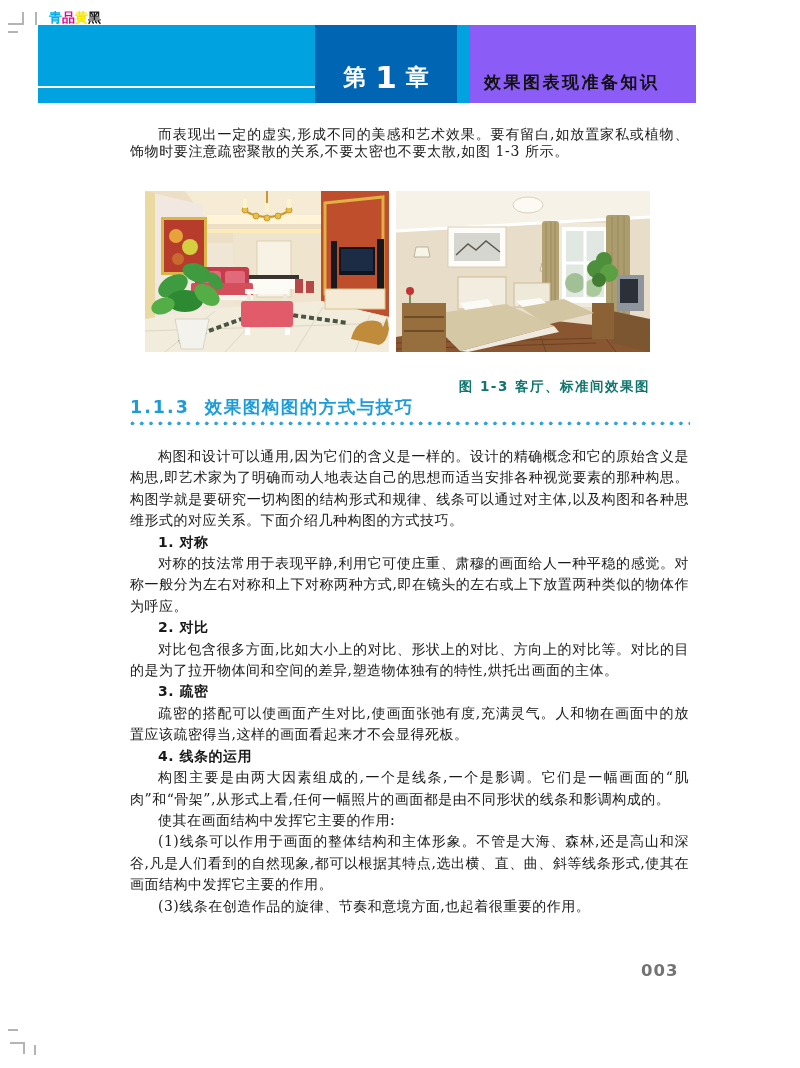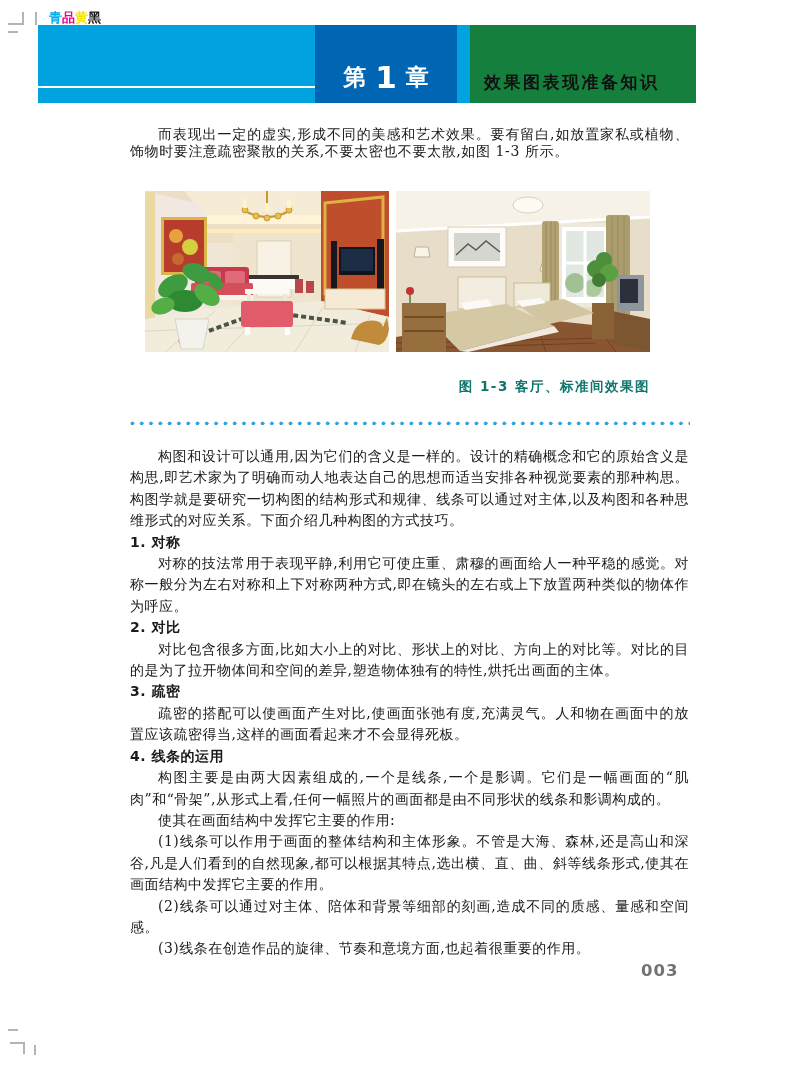--- a/index.html
+++ b/index.html
@@ -23,21 +23,21 @@
   .banner-line { position:absolute; left:0; top:61px; width:277px; height:2px; background:#ffffff; }
   .chapter-box {
     position:absolute; left:277px; top:0; width:142px; height:78px; background:#0066B3;
     color:#ffffff; display:flex; align-items:center; justify-content:center; padding-top:26px;
     font-family:"DejaVu Serif","Liberation Serif",serif; font-weight:bold;
   }
   .chapter-box .zh { font-size:23px; }
   .chapter-box .num { font-size:31px; margin:0 9px; font-family:"DejaVu Sans","Liberation Sans",sans-serif; }
   .banner-strip { position:absolute; left:419px; top:0; width:13px; height:78px; background:#00A3DF; }
   .chapter-title-box {
-    position:absolute; left:432px; top:0; width:285px; height:78px; background:#15803d;
+    position:absolute; left:432px; top:0; width:285px; height:78px; background:#8b5cf6;
     display:flex; align-items:flex-end; padding:0 0 9px 14px; color:#111111;
     font:bold 17px "DejaVu Sans","Liberation Sans",sans-serif; letter-spacing:2.5px;
   }
   
   .intro {
     position:absolute; left:130px; top:126px; width:559px;
     font-size:14px; line-height:17px; letter-spacing:0.6px; text-align:justify; text-indent:28px;
   }
   
   .figure-row { position:absolute; left:145px; top:191px; display:flex; gap:7px; }
@@ -58,21 +58,21 @@
     background-image:radial-gradient(circle at 2.4px 2.4px, #2AA3DC 1.7px, transparent 2.1px);
     background-size:9.3px 5px; background-repeat:repeat-x;
   }
   
   .body-col {
     position:absolute; left:130px; top:446px; width:559px;
     font-size:14px; line-height:21.4px; letter-spacing:0.5px; text-align:justify;
   }
   .body-col .para { text-indent:28px; }
   .body-col .subhead {
-    font-family:"DejaVu Sans","Liberation Sans",sans-serif; font-weight:bold;
+    margin-left:28px; font-family:"DejaVu Sans","Liberation Sans",sans-serif; font-weight:bold;
   }
   
   .page-num {
     position:absolute; left:641px; top:961px; color:#737373;
     font:bold 16.5px "DejaVu Sans","Liberation Sans",sans-serif; letter-spacing:1px;
   }
 </style>
 </head>
 <body>
 
@@ -230,33 +230,35 @@
       <polygon points="64,160 158,135 163,141 72,161" fill="#efeadd"></polygon>
       <polygon points="64,112 92,108 97,115 69,119" fill="#fbfaf6"></polygon>
       <rect x="6" y="112" width="44" height="49" fill="#976f3e"></rect>
       <path d="M8,126 L48,126 M8,140 L48,140" stroke="#6e4c24" stroke-width="2"></path>
       <line x1="14" y1="112" x2="14" y2="102" stroke="#4e7a34" stroke-width="1.5"></line>
       <circle cx="14" cy="100" r="4" fill="#c23434"></circle>
     </svg>
   </div>
   <div class="figure-caption">图 1-3  客厅、标准间效果图</div>
 
+  <div class="sec-head">
+    <span class="no">1.1.3</span><span class="tt">效果图构图的方式与技巧</span>
+  </div>
   <div class="dotted-rule"></div>
 
   <div class="body-col">
     <p class="para">构图和设计可以通用,因为它们的含义是一样的。设计的精确概念和它的原始含义是构思,即艺术家为了明确而动人地表达自己的思想而适当安排各种视觉要素的那种构思。构图学就是要研究一切构图的结构形式和规律、线条可以通过对主体,以及构图和各种思维形式的对应关系。下面介绍几种构图的方式技巧。</p>
     <p class="subhead">1. 对称</p>
     <p class="para">对称的技法常用于表现平静,利用它可使庄重、肃穆的画面给人一种平稳的感觉。对称一般分为左右对称和上下对称两种方式,即在镜头的左右或上下放置两种类似的物体作为呼应。</p>
     <p class="subhead">2. 对比</p>
     <p class="para">对比包含很多方面,比如大小上的对比、形状上的对比、方向上的对比等。对比的目的是为了拉开物体间和空间的差异,塑造物体独有的特性,烘托出画面的主体。</p>
     <p class="subhead">3. 疏密</p>
     <p class="para">疏密的搭配可以使画面产生对比,使画面张弛有度,充满灵气。人和物在画面中的放置应该疏密得当,这样的画面看起来才不会显得死板。</p>
     <p class="subhead">4. 线条的运用</p>
     <p class="para">构图主要是由两大因素组成的,一个是线条,一个是影调。它们是一幅画面的“肌肉”和“骨架”,从形式上看,任何一幅照片的画面都是由不同形状的线条和影调构成的。</p>
     <p class="para">使其在画面结构中发挥它主要的作用:</p>
     <p class="para">(1)线条可以作用于画面的整体结构和主体形象。不管是大海、森林,还是高山和深谷,凡是人们看到的自然现象,都可以根据其特点,选出横、直、曲、斜等线条形式,使其在画面结构中发挥它主要的作用。</p>
-    <p class="para">(2)线条可以通过对主体、陪体和背景等细部的刻画,造成不同的质感、量感和空间感。</p>
     <p class="para">(3)线条在创造作品的旋律、节奏和意境方面,也起着很重要的作用。</p>
   </div>
 
   <div class="page-num">003</div>
 
 </div>
 
 </body></html>

